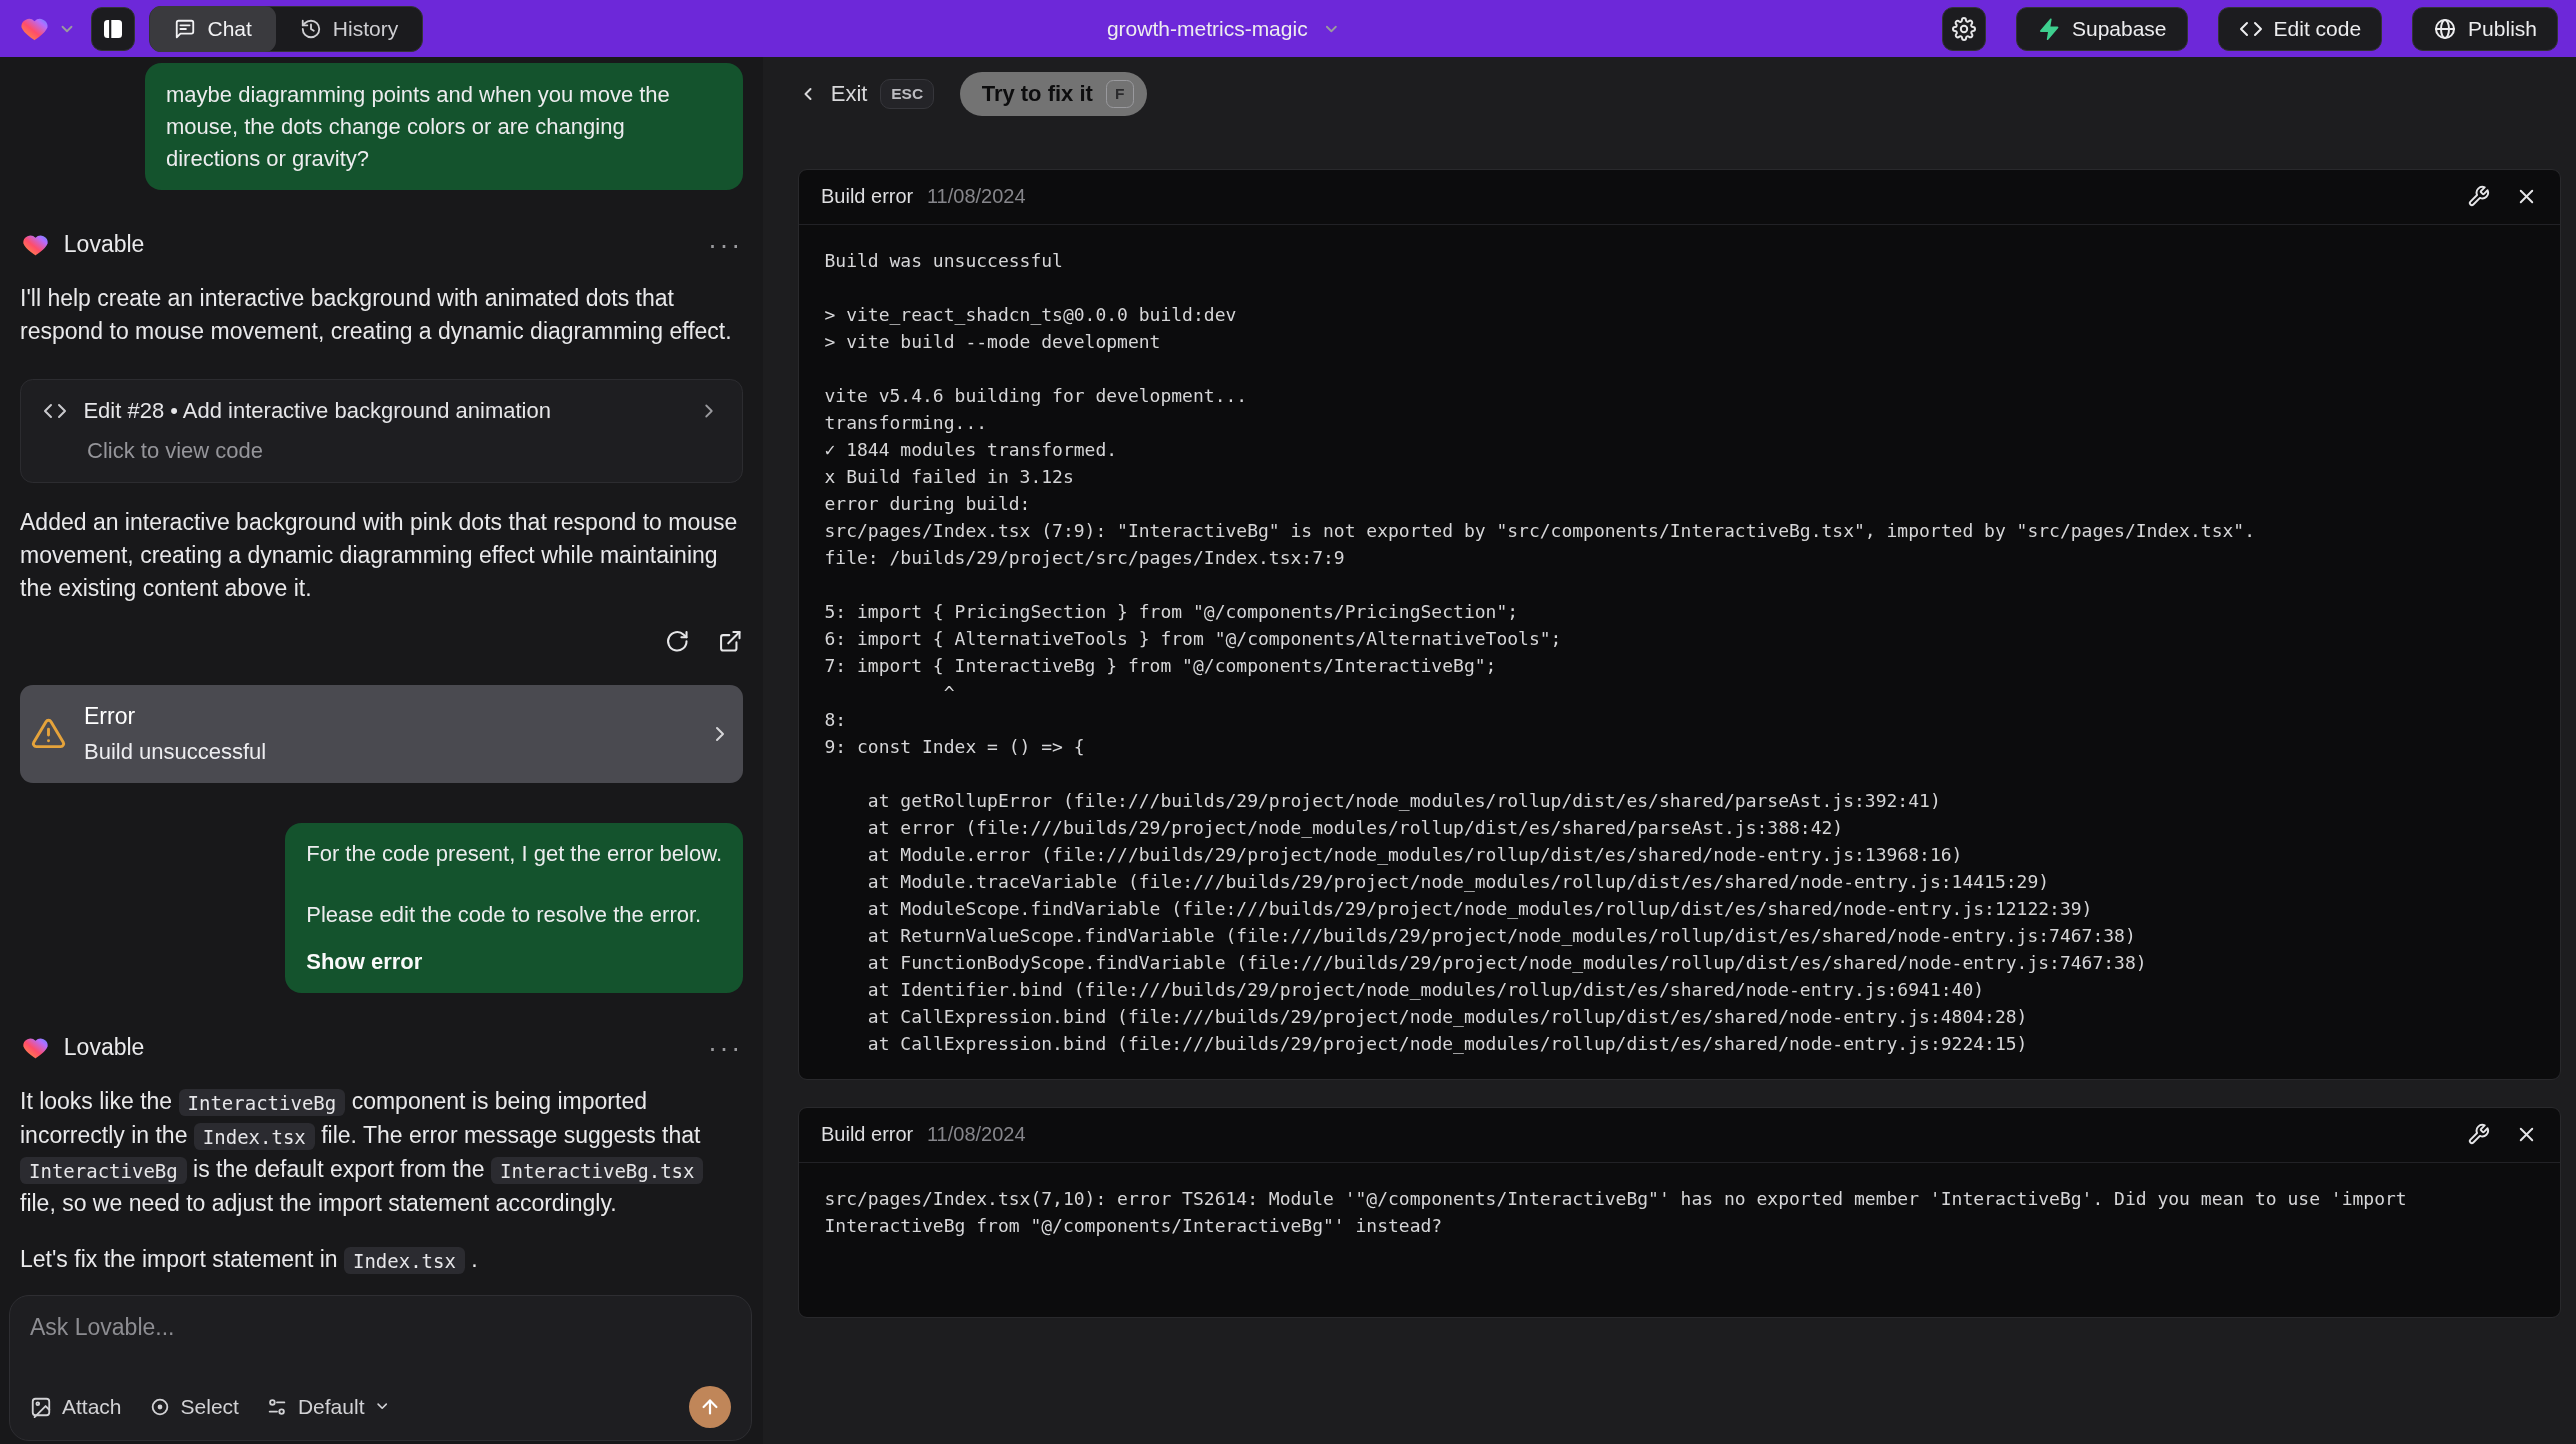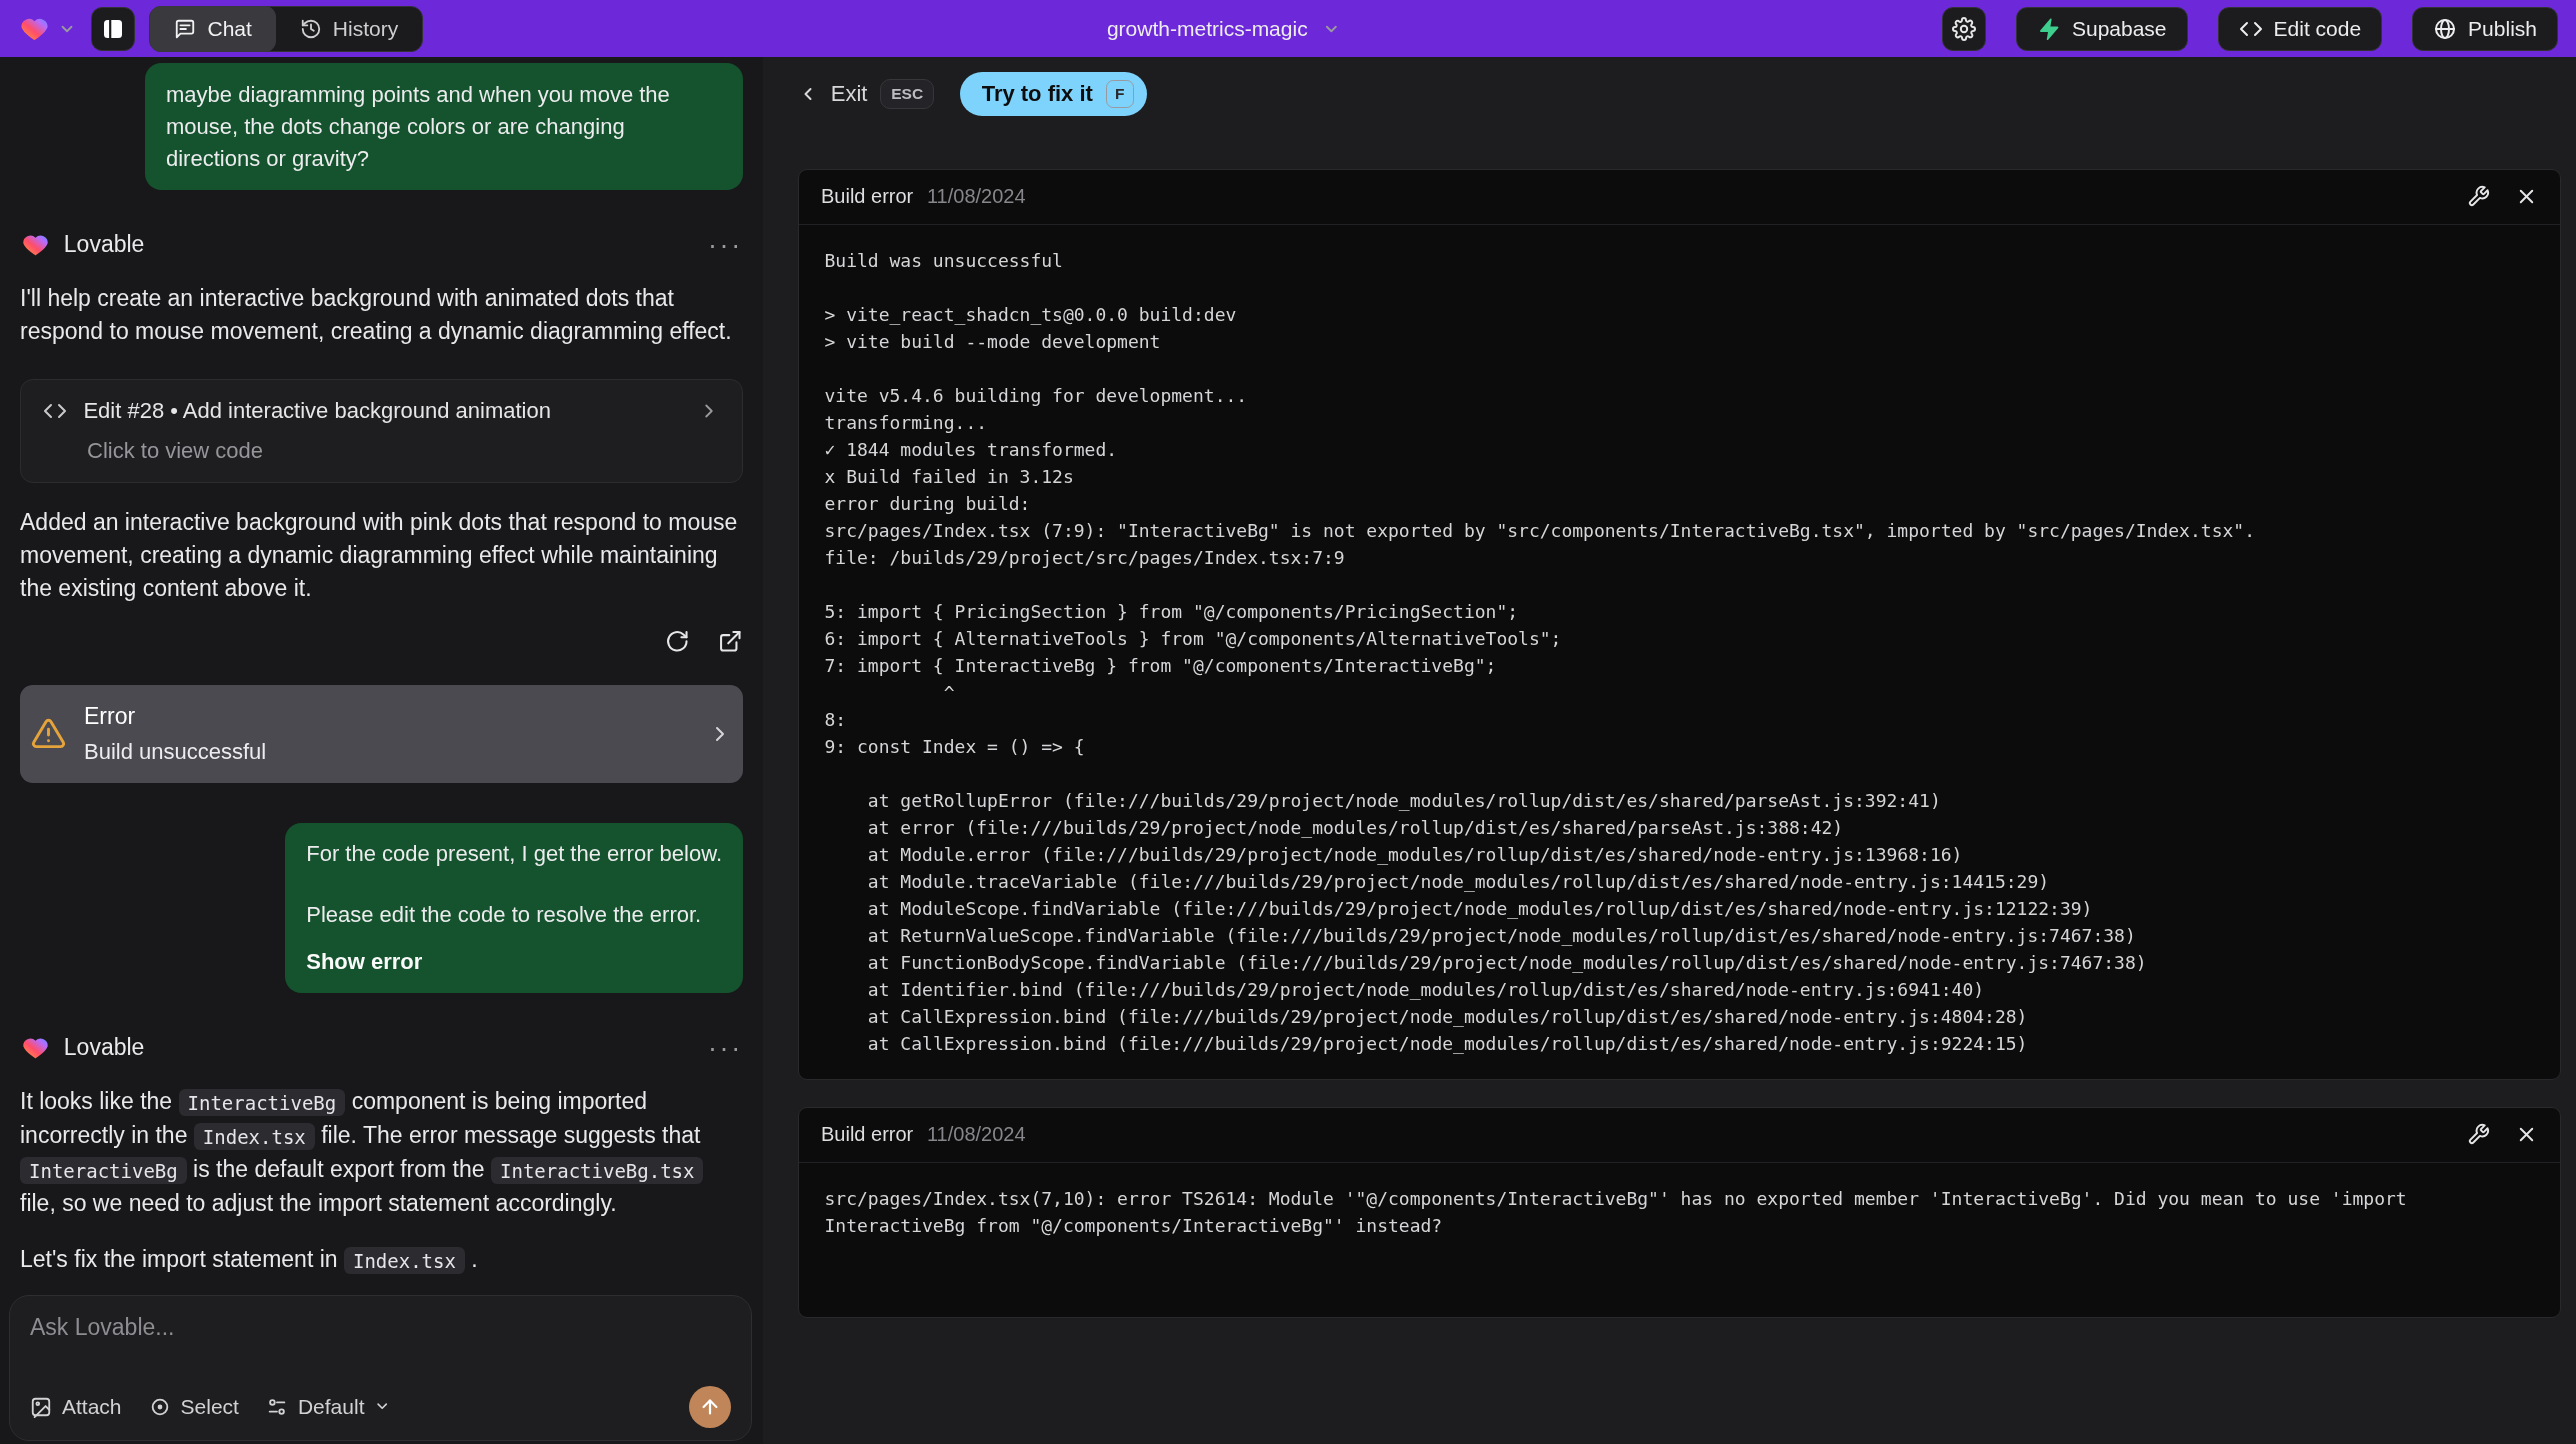--- a/index.html
+++ b/index.html
@@ -58,21 +58,21 @@
   .ask-input::placeholder { color:#8d8d92; }
   .ask-toolbar { display:flex; align-items:center; gap:27px; color:#d2d2d5; font-size:21px; }
   .tool { display:flex; align-items:center; gap:10px; cursor:pointer; }
   .send-btn { margin-left:auto; width:42px; height:42px; border-radius:50%; background:#c08659; border:none; display:flex; align-items:center; justify-content:center; color:#fff; cursor:pointer; }
 
   
   .workspace { flex:1; background:#1d1d1f; padding:13.7px 14.6px 0 35px; display:flex; flex-direction:column; min-width:0; }
   .ws-head { display:flex; align-items:center; height:46px; }
   .exit-btn { display:flex; align-items:center; gap:12.8px; font-size:22px; color:#d8d8da; cursor:pointer; background:none; border:none; }
   .esc-badge { height:30px; padding:13px 10px; border-radius:10px; background:#242428; border:0.9px solid #36363b; color:#bcbcc1; font-weight:700; font-size:15.5px; display:flex; align-items:center; margin-left:12.8px; }
-  .fix-btn { margin-left:25.5px; height:44px; background:#7dd3fc; color:#0d0d0e; border:none; border-radius:22px; display:flex; align-items:center; gap:12.8px; padding:0 12.8px 0 22px; font-size:22px; font-weight:600; font-family:"Liberation Sans", sans-serif; cursor:pointer; }
+  .fix-btn { margin-left:25.5px; height:44px; background:#737373; color:#0d0d0e; border:none; border-radius:22px; display:flex; align-items:center; gap:12.8px; padding:0 12.8px 0 22px; font-size:22px; font-weight:600; font-family:"Liberation Sans", sans-serif; cursor:pointer; }
   .fix-key { width:28px; height:28px; border:1.8px solid #9a9a9e; border-radius:7.3px; display:flex; align-items:center; justify-content:center; font-size:15.5px; font-weight:700; color:#2a2a2c; }
   .err-card { background:#0c0c0d; border:0.9px solid #29292c; border-radius:9px; }
   .err-card.first { margin-top:52px; }
   .err-card.second { margin-top:27px; }
   .err-head { height:55px; display:flex; align-items:center; padding:0 22px; border-bottom:0.9px solid #222226; }
   .err-title { font-size:20px; color:#dfdfe1; }
   .err-date { font-size:20px; color:#86868b; margin-left:13.7px; }
   .err-actions { margin-left:auto; display:flex; align-items:center; gap:25.5px; color:#cfcfd2; }
   .err-body { padding:22px 25.5px; }
   .err-body.tall { padding-bottom:78px; }

